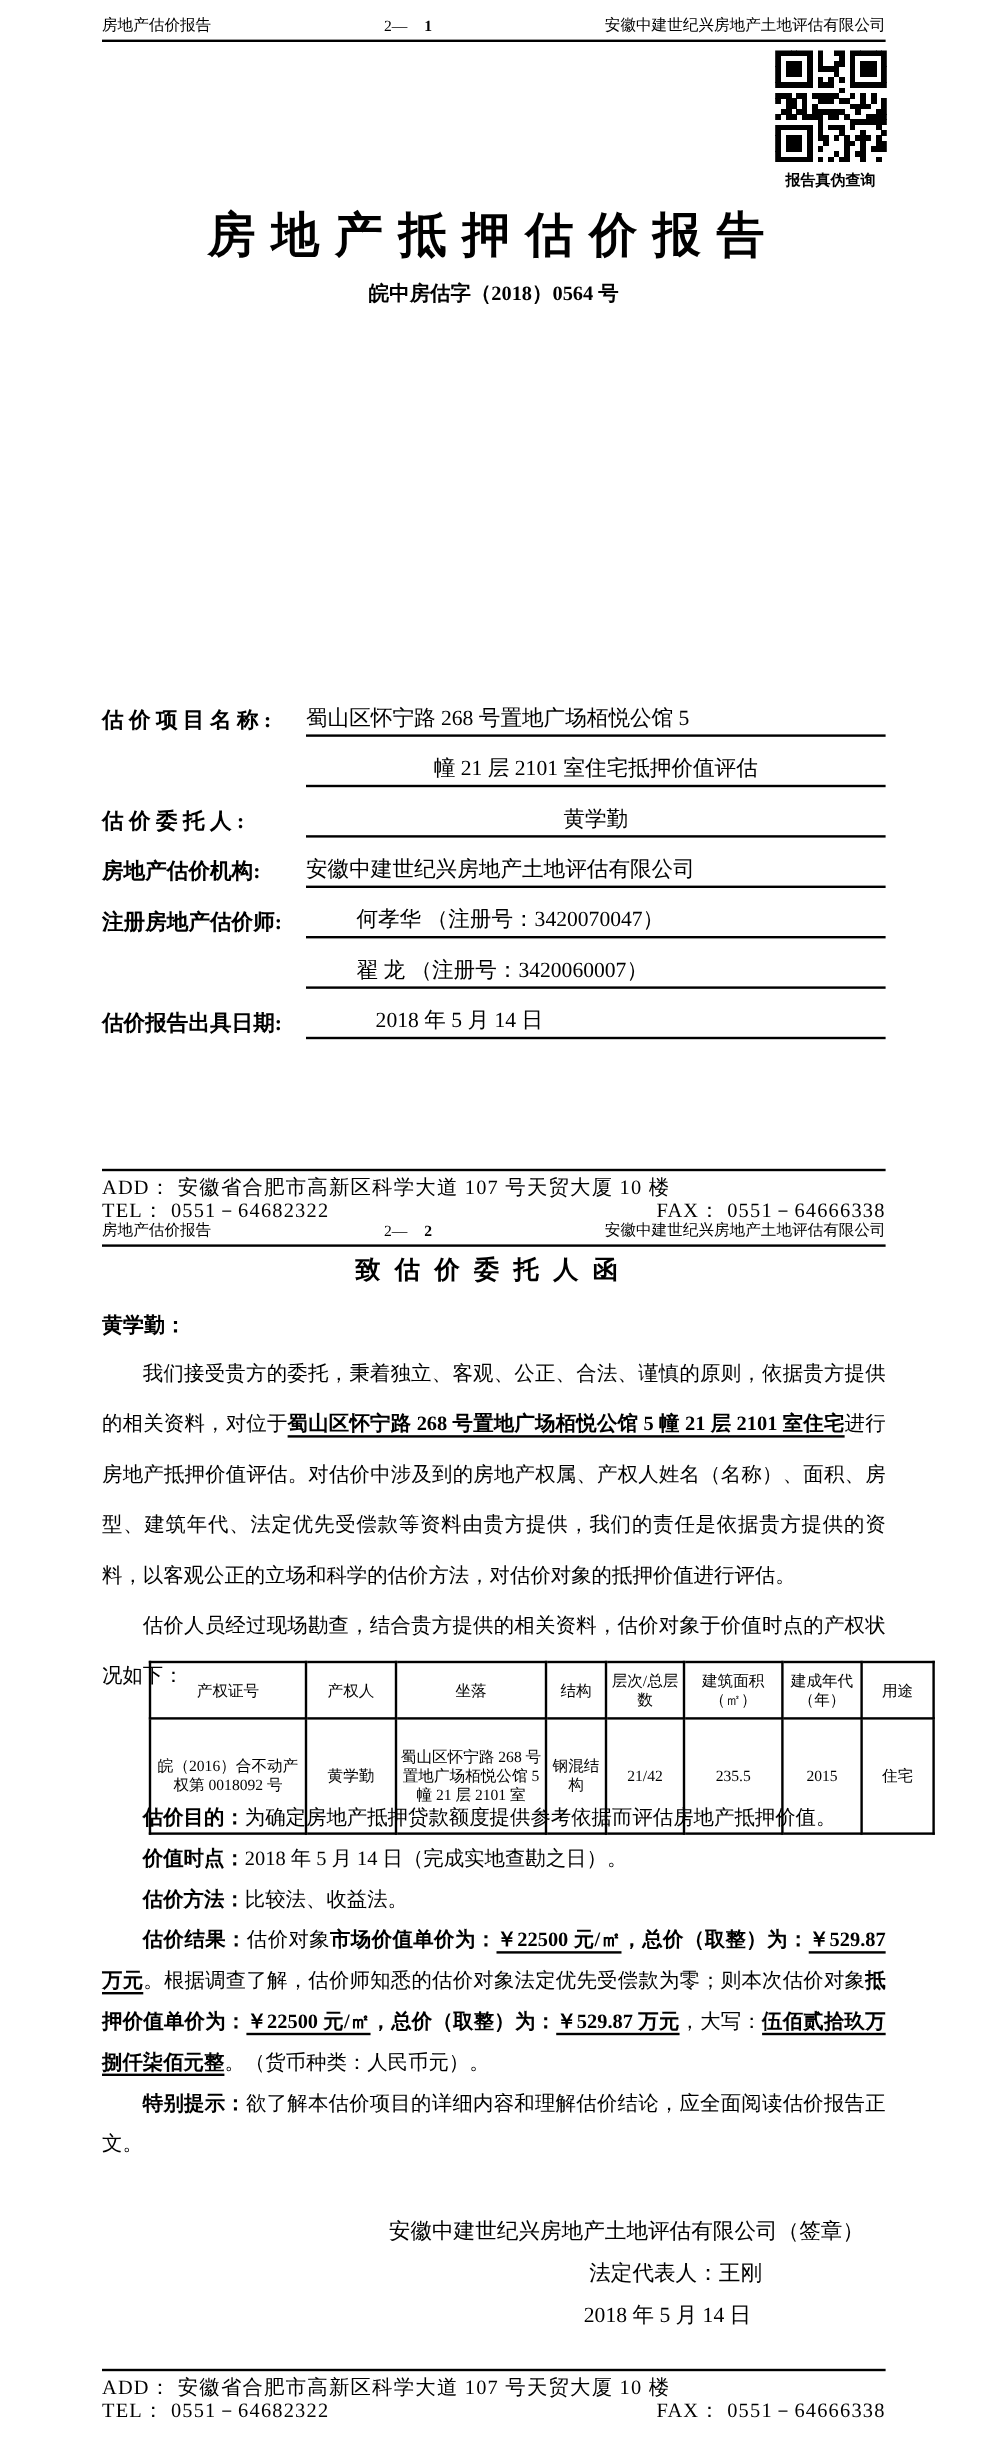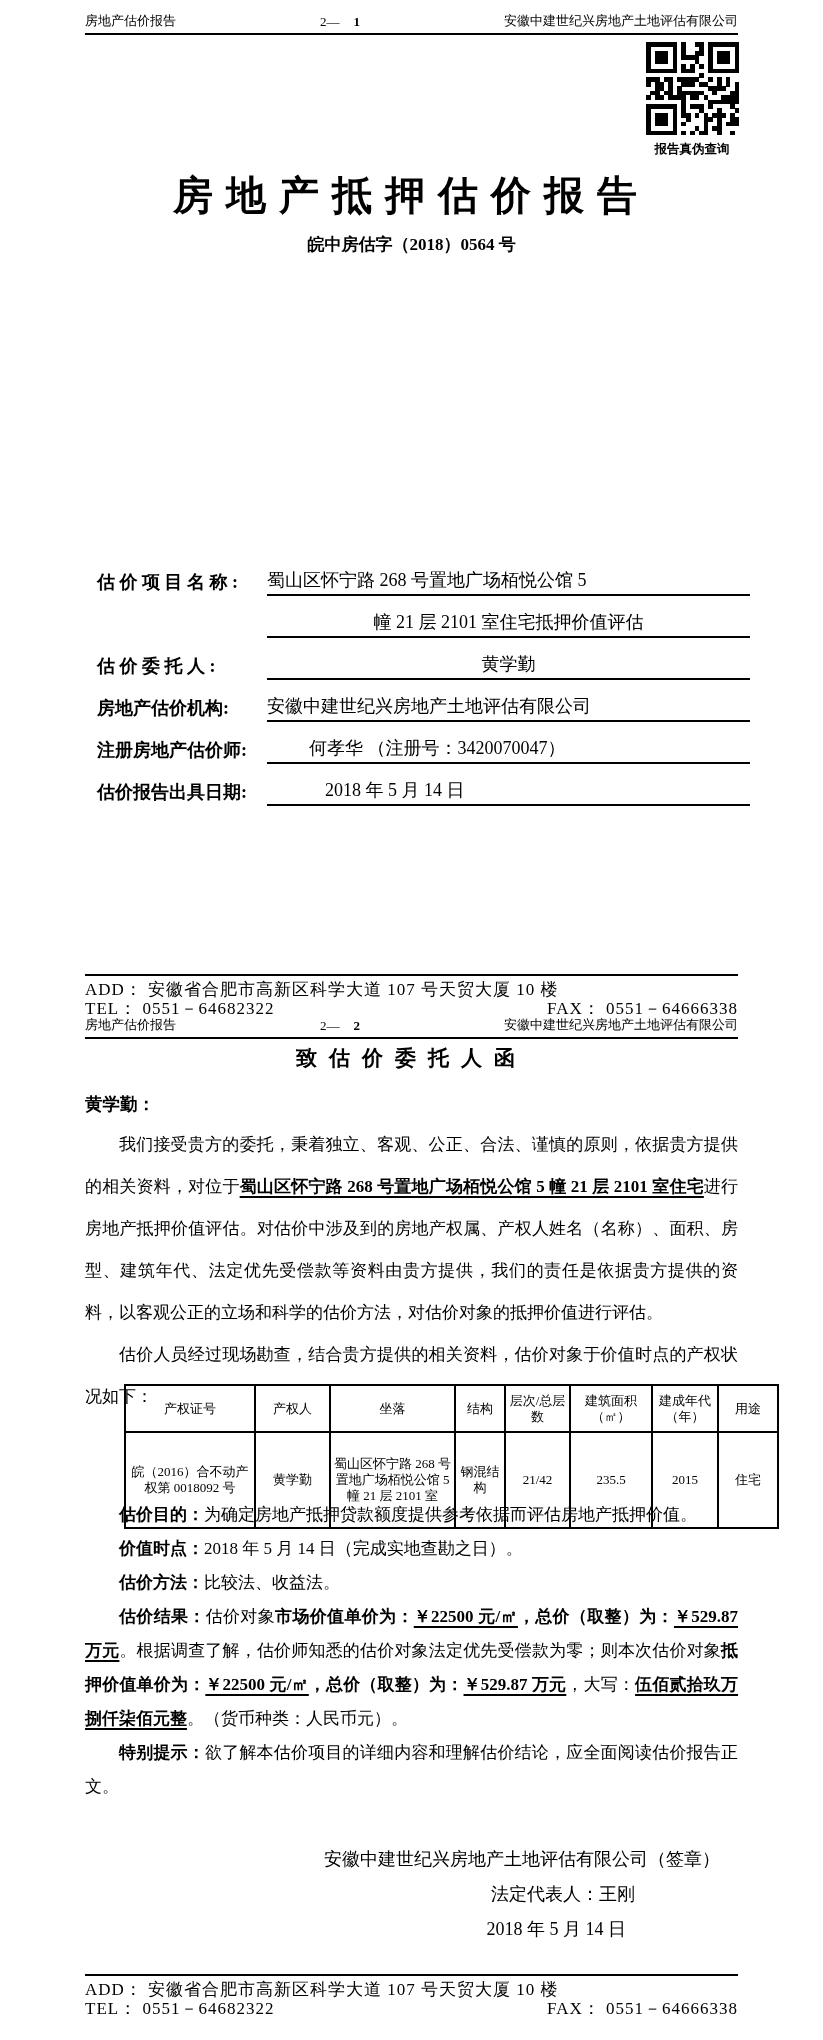--- a/index.html
+++ b/index.html
@@ -19,21 +19,21 @@
   .ftr { border-top:2px solid #000; padding-top:4px; font-size:17px; line-height:19px; letter-spacing:1px; }
   .ftr .fline2 { display:flex; justify-content:space-between; }
 
   
   .qrwrap { left:644px; top:42px; width:96px; text-align:center; }
   .qrlabel { font-weight:bold; font-size:12.5px; margin-top:2px; white-space:nowrap; }
 
   
   .title1 { top:168px; text-align:center; font-size:40px; font-weight:bold; letter-spacing:13px; }
   .docno  { top:233px; text-align:center; font-size:17px; font-weight:bold;font-family:Liberation Serif, serif; }
-  .fields { top:554px;margin-left:12px; }
+  .fields { top:572px; }
   .frow { display:flex; height:42px; align-items:flex-end; font-size:18px; }
   .flabel { width:170px; font-weight:bold; white-space:nowrap; padding-bottom:2px; }
   .fvalue { flex:1; border-bottom:2px solid #000; padding-bottom:2px; white-space:nowrap; }
   .v-left   { text-align:left; }
   .v-center { text-align:center; }
   .v-pad    { text-align:left; padding-left:42px; }
   .v-pad2   { text-align:left; padding-left:58px; }
 
   
   .title2 { top:1044px; text-align:center; font-size:21px; font-weight:bold; letter-spacing:12px; }
@@ -324,20 +324,24 @@
     </div>
     <div class="frow">
       <span class="flabel">房地产估价机构:</span>
       <span class="fvalue v-left">安徽中建世纪兴房地产土地评估有限公司</span>
     </div>
     <div class="frow">
       <span class="flabel">注册房地产估价师:</span>
       <span class="fvalue v-pad">何孝华  （注册号：3420070047）</span>
     </div>
     <div class="frow">
+      <span class="flabel"></span>
+      <span class="fvalue v-pad">翟  龙  （注册号：3420060007）</span>
+    </div>
+    <div class="frow">
       <span class="flabel">估价报告出具日期:</span>
       <span class="fvalue v-pad2">2018 年 5 月 14 日</span>
     </div>
   </div>
 
   <div class="abs cx ftr f1">
     <div>ADD： 安徽省合肥市高新区科学大道 107 号天贸大厦 10 楼</div>
     <div class="fline2">
       <span>TEL： 0551－64682322</span>
       <span>FAX： 0551－64666338</span>

